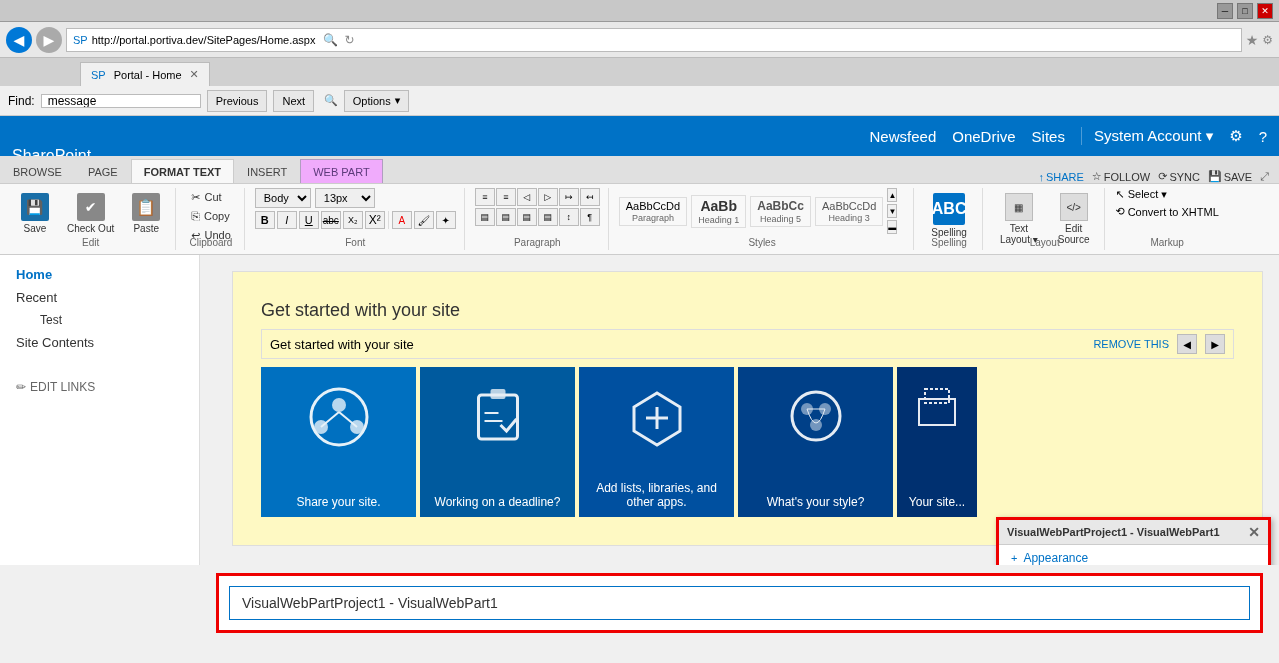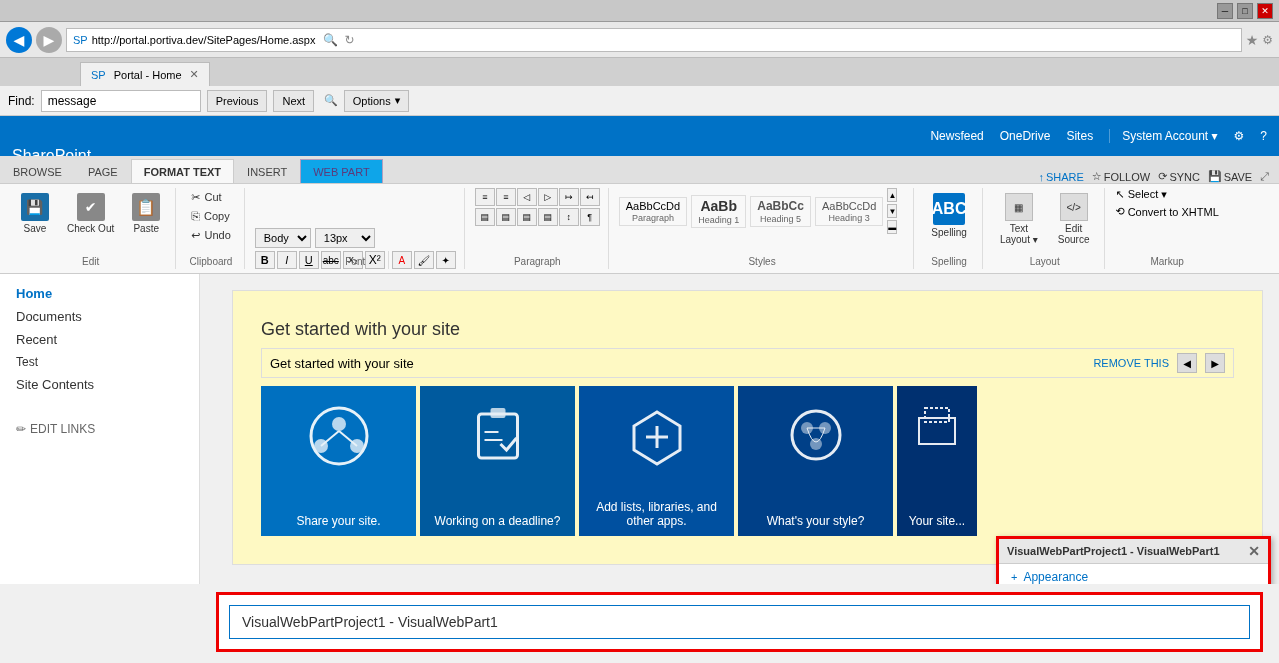--- a/index.html
+++ b/index.html
@@ -69,21 +69,21 @@
       padding: 0 8px;
       gap: 6px;
       border-bottom: 1px solid #ccc;
       font-size: 12px;
     }
     .find-input {
       border: 1px solid #bbb;
       padding: 2px 6px;
       font-size: 12px;
       width: 160px;
-      height: 22px;
+      height: 14px;
     }
     .find-btn {
       border: 1px solid #bbb;
       background: #e8e8e8;
       padding: 2px 8px;
       font-size: 11px;
       height: 22px;
       cursor: pointer;
     }
     .options-btn {
@@ -99,21 +99,21 @@
     
     .sp-header {
       background: #0072c6;
       height: 40px;
       display: flex;
       align-items: center;
       padding: 0 12px;
       color: white;
     }
     .sp-logo { font-size: 16px; font-weight: 300; flex: 1; margin-top: 40px; }
-    .sp-header-nav { display: flex; align-items: center; gap: 16px; font-size: 12px; }
+    .sp-header-nav { display: flex; align-items: center; gap: 16px; font-size: 15px; }
     .sp-header-nav span { cursor: pointer; }
 
     
     .ribbon {
       background: #f8f8f8;
       border-bottom: 1px solid #ccc;
     }
     .ribbon-tab {
       padding: 4px 12px;
       font-size: 11px;
@@ -123,21 +123,21 @@
       border-bottom: none;
       height: 24px;
       display: flex; align-items: center;
     }
     .ribbon-tab.active {
       background: #f8f8f8;
       border-color: #ccc;
       color: #333;
       font-weight: bold;
     }
-    .ribbon-tab.highlight2 { background: #0ea5e9; color: #5c3a7a; border-color: #b09ec0; }
+    .ribbon-tab.highlight2 { background: #f0abfc; color: #5c3a7a; border-color: #b09ec0; }
 
     .ribbon-content {
       display: flex;
       align-items: stretch;
       padding: 4px 6px;
       gap: 2px;
       min-height: 66px;
     }
     .ribbon-group {
       display: flex;
@@ -170,21 +170,21 @@
       display: flex; align-items: center; gap: 4px;
       padding: 1px 4px; cursor: pointer; font-size: 11px;
       color: #333; border: 1px solid transparent;
       height: 18px;
     }
 
     .format-dropdowns {
       display: flex; flex-direction: column; gap: 3px;
     }
     .format-select {
-      font-size: 11px; border: 1px solid #bbb; padding: 1px 4px; height: 20px; margin-top: 40px;
+      font-size: 11px; border: 1px solid #bbb; padding: 1px 4px; height: 20px;
     }
     .format-bold-row { display: flex; gap: 2px; }
     .format-btn {
       width: 20px; height: 18px; border: 1px solid #bbb; background: #f0f0f0;
       display: flex; align-items: center; justify-content: center;
       font-size: 11px; cursor: pointer;
     }
 
     
     .para-btns { display: flex; flex-direction: column; gap: 2px; }
@@ -213,21 +213,21 @@
       border-right: 1px solid #ddd;
       padding: 8px 0;
     }
     .sidebar-item {
       padding: 4px 16px;
       font-size: 13px;
       cursor: pointer;
       color: #333;
     }
     .sidebar-item.active { font-weight: bold; color: #0072c6; }
-    .sidebar-item.indent { padding-left: 16px; font-size: 12px; }
+    .sidebar-item.indent { padding-left: 40px; font-size: 12px; }
     .sidebar-edit-link {
       padding: 6px 16px;
       font-size: 12px;
       color: #666;
       cursor: pointer;
       display: flex; align-items: center; gap: 4px;
     }
 
     
     .content-area {
@@ -537,21 +537,20 @@
       </div>
       <div style="position:absolute;bottom:2px;left:0;right:0;text-align:center;font-size:10px;color:#666;">Markup</div>
     </div>
   </div>
 </div>
 
 <div class="main-area" style="height:310px;position:relative;">
 
   <div class="sidebar">
     <div class="sidebar-item active">Home</div>
-    <div class="sidebar-item">Documents</div>
     <div class="sidebar-item">Recent</div>
     <div class="sidebar-item indent">Test</div>
     <div class="sidebar-item">Site Contents</div>
     <div style="height:20px;"></div>
     <div class="sidebar-edit-link">
       <span>✏</span>
       <span>EDIT LINKS</span>
     </div>
   </div>
 

